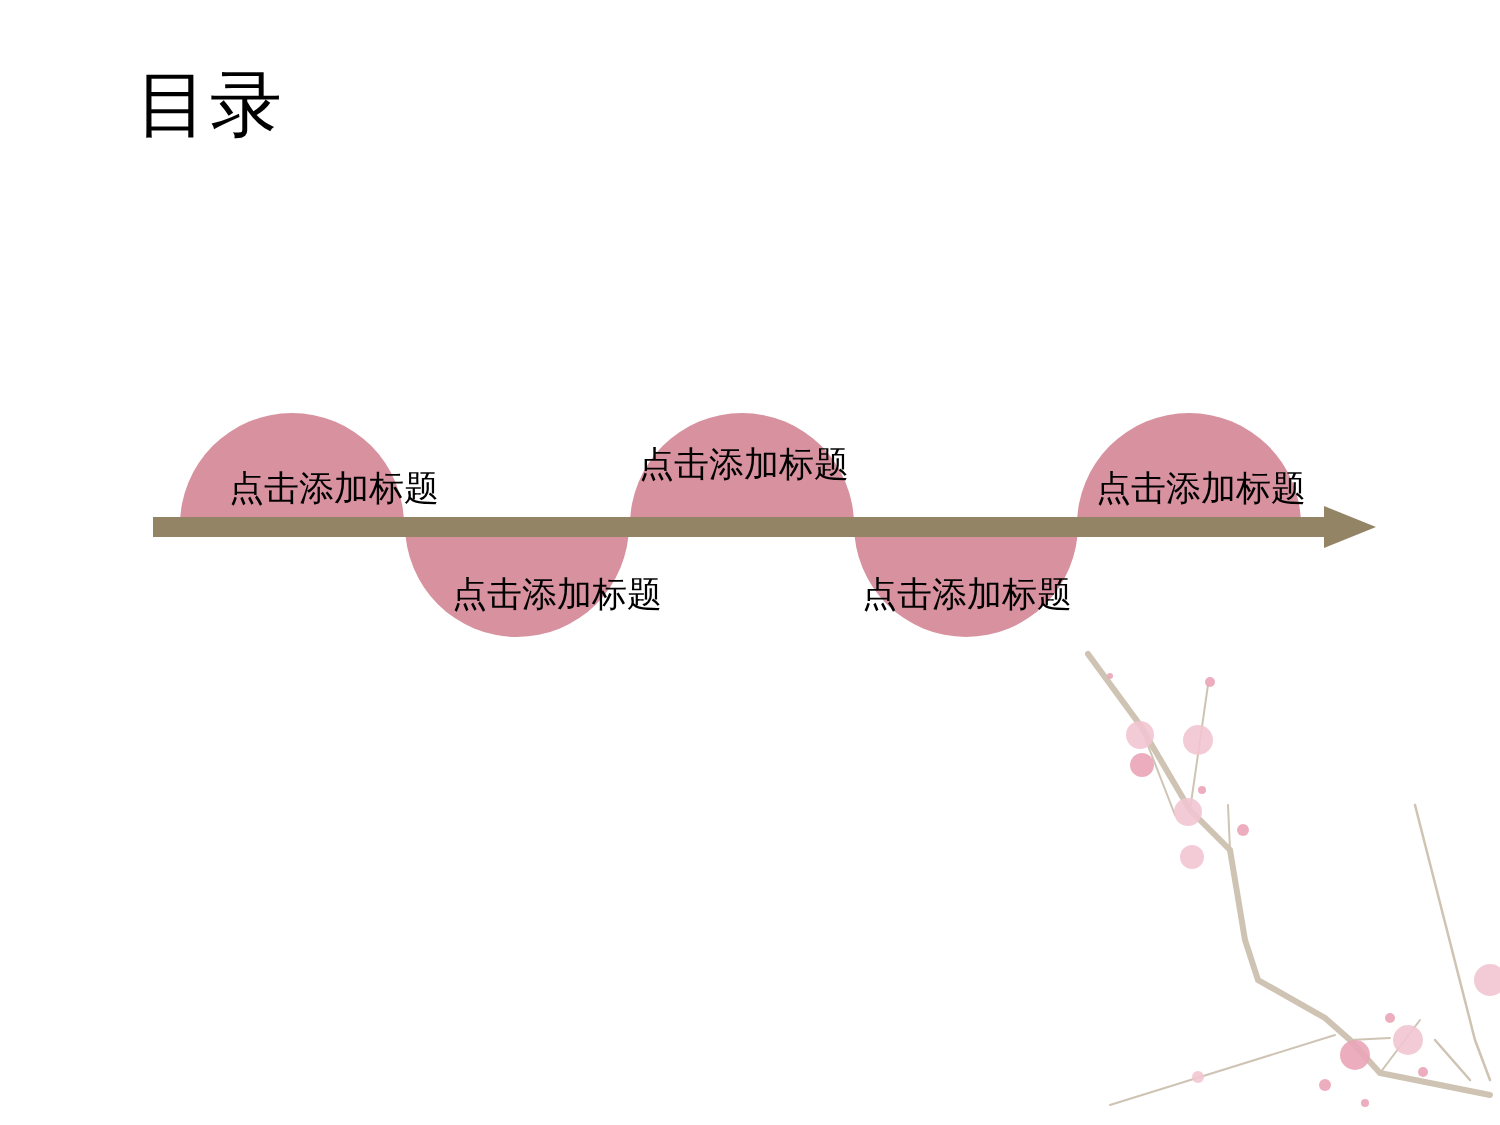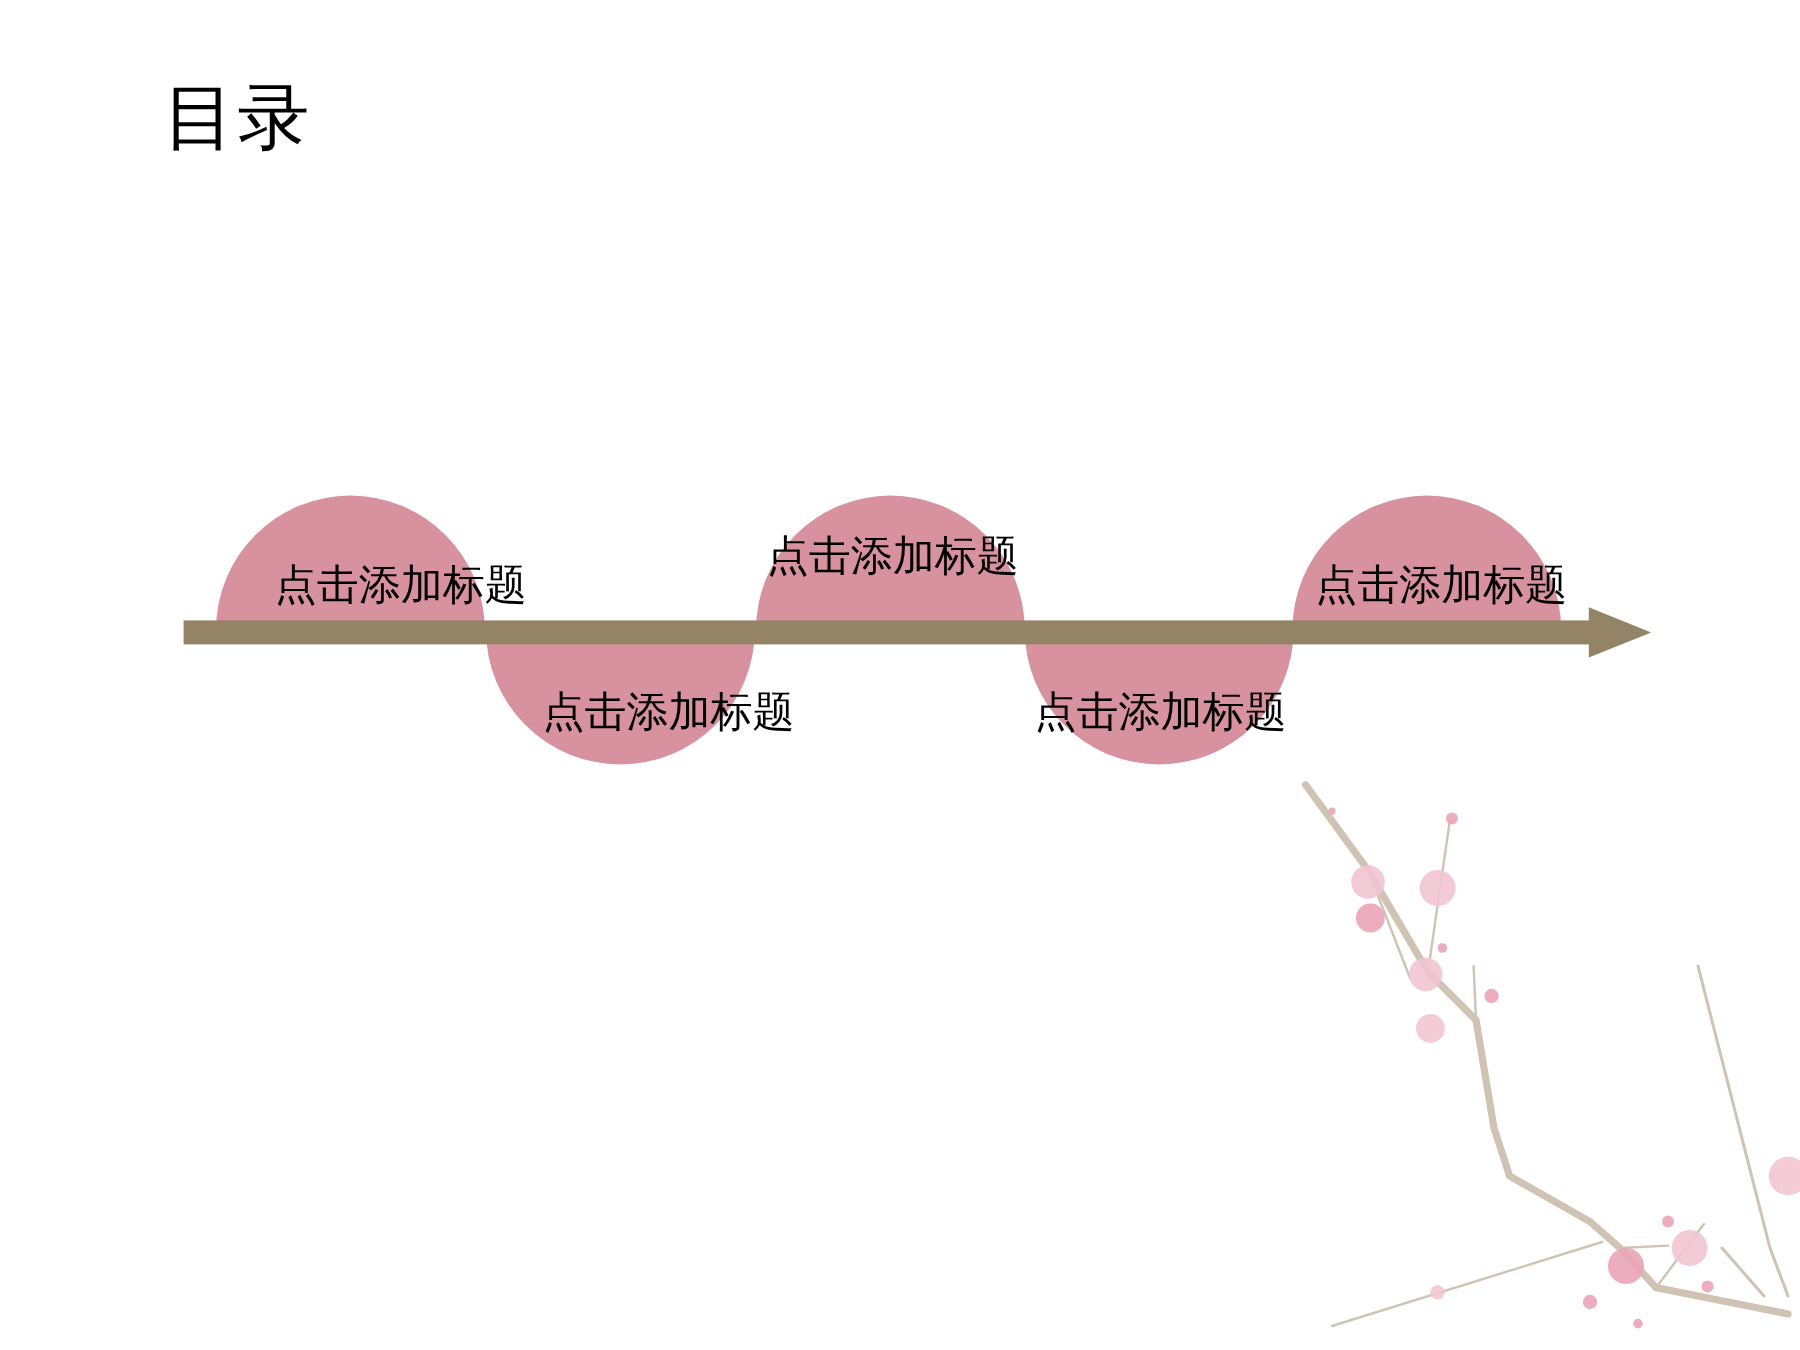--- a/index.html
+++ b/index.html
@@ -3,21 +3,21 @@
   <meta charset="utf-8">
   <style>
     html, body { margin: 0; padding: 0; }
     body {
       width: 1500px; height: 1125px; position: relative; overflow: hidden;
       background: #ffffff;
       font-family: "DejaVu Sans", "Liberation Sans", sans-serif;
     }
     .title {
       position: absolute; left: 136px; top: 68px;
-      font-size: 60px; color: #000; letter-spacing: 2px; line-height: 1;
+      font-size: 72px; color: #000; letter-spacing: 2px; line-height: 1;
     }
     .half {
       position: absolute; width: 224px; height: 112px;
       background: #d7919f; overflow: hidden;
     }
     .half.up { border-radius: 112px 112px 0 0; }
     .half.down { border-radius: 0 0 112px 112px; }
     .bar {
       position: absolute; left: 153px; top: 517px; width: 1175px; height: 20px;
       background: #948466;

